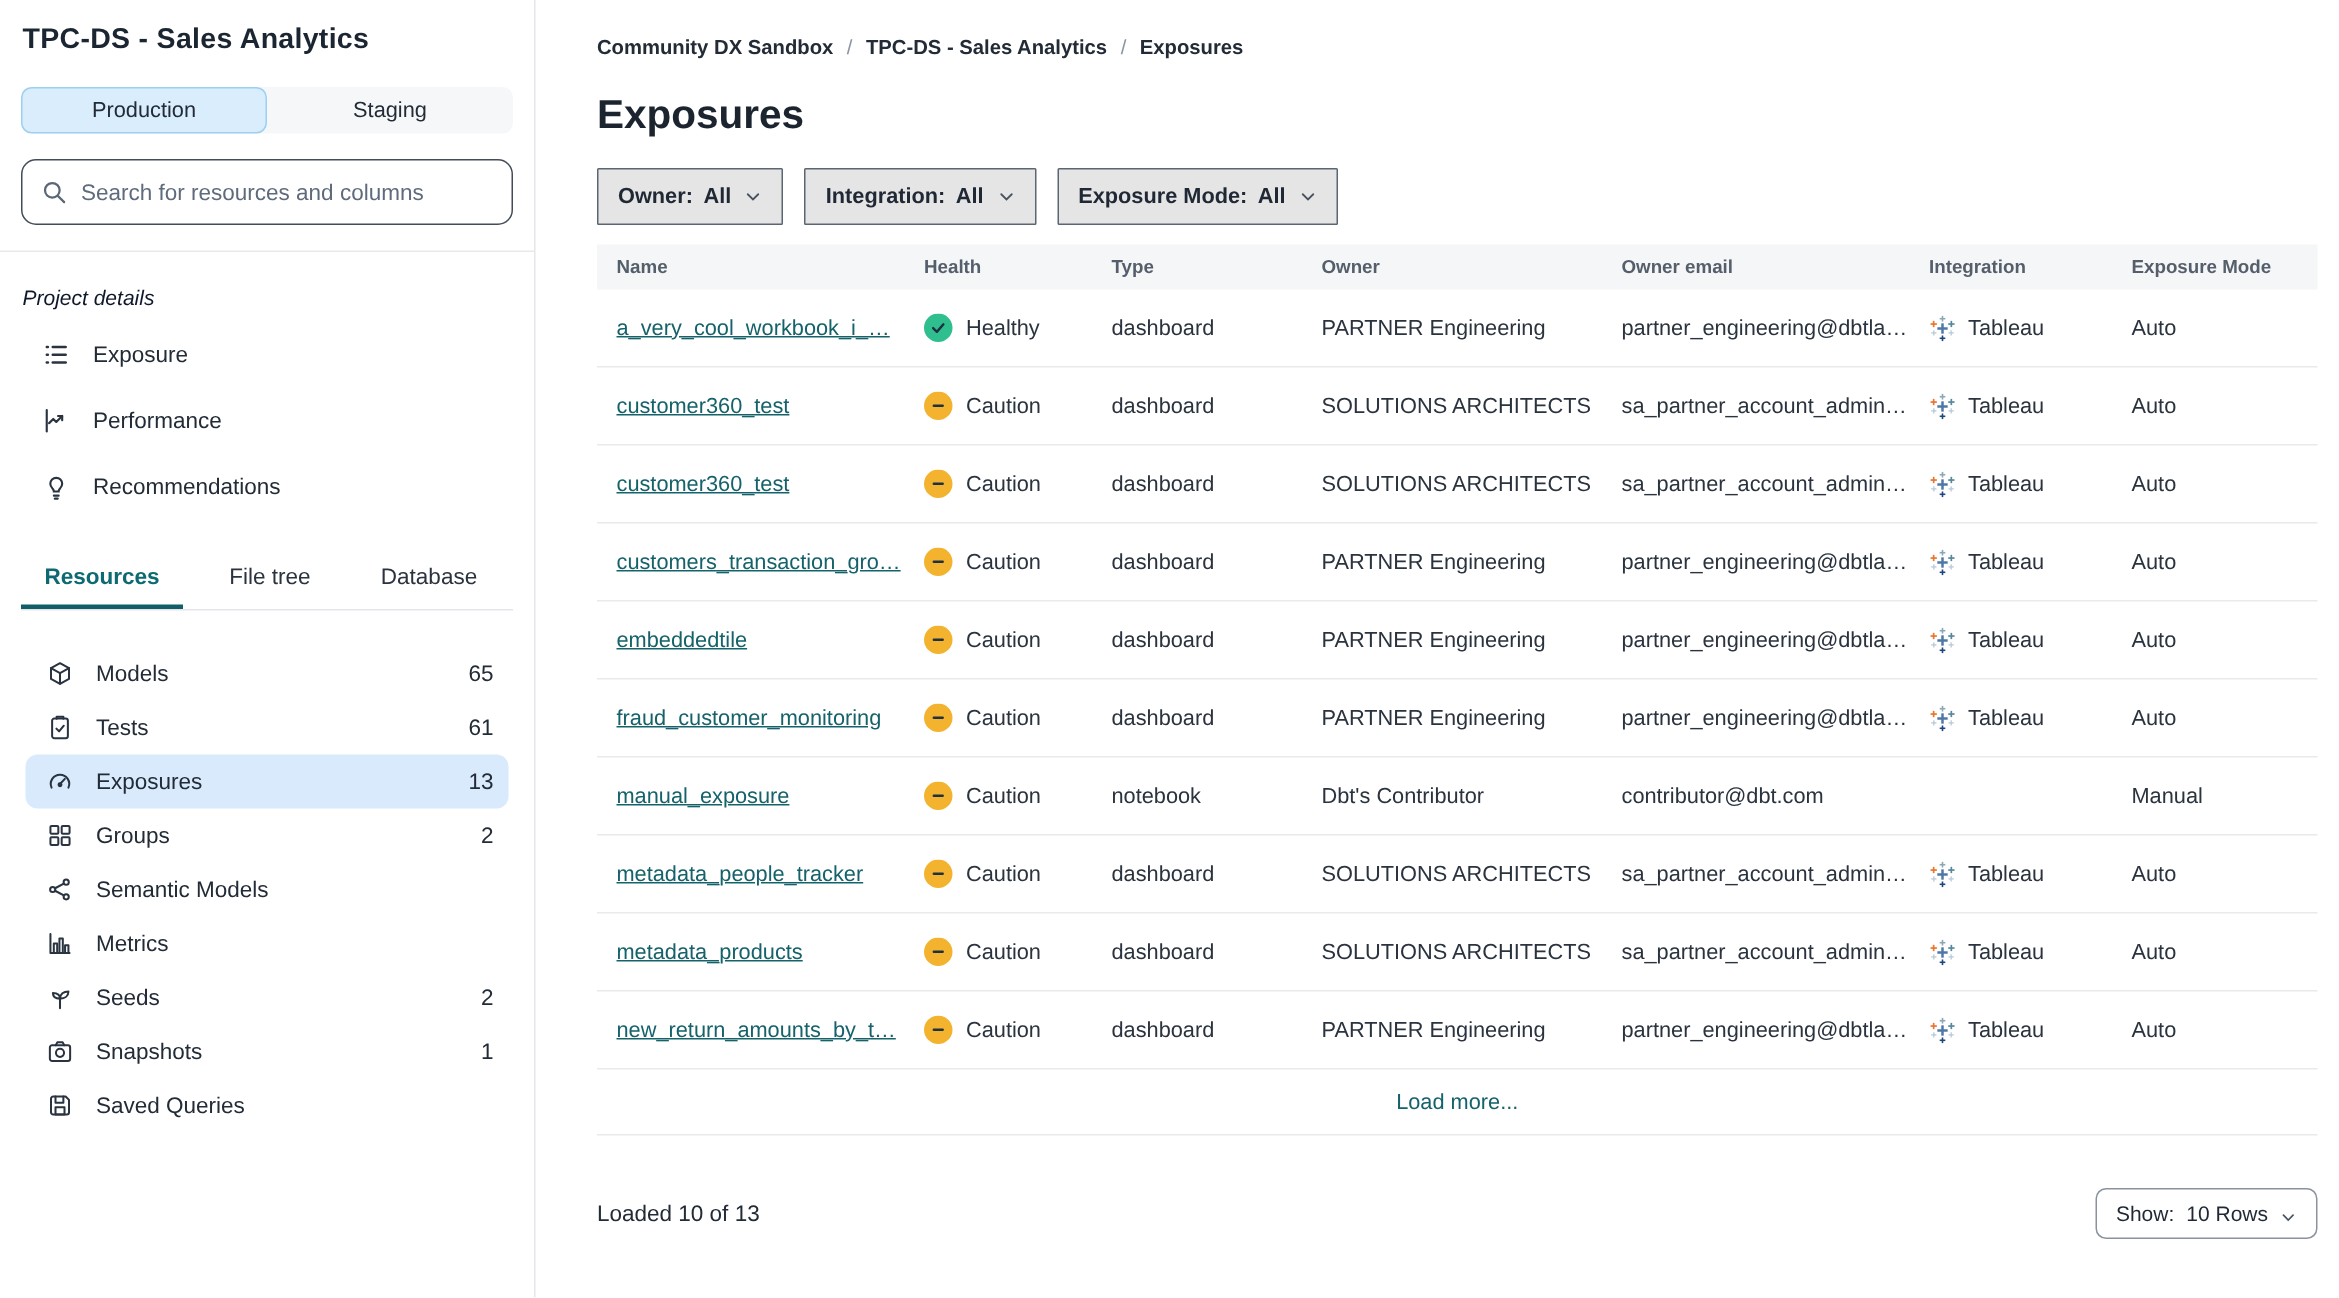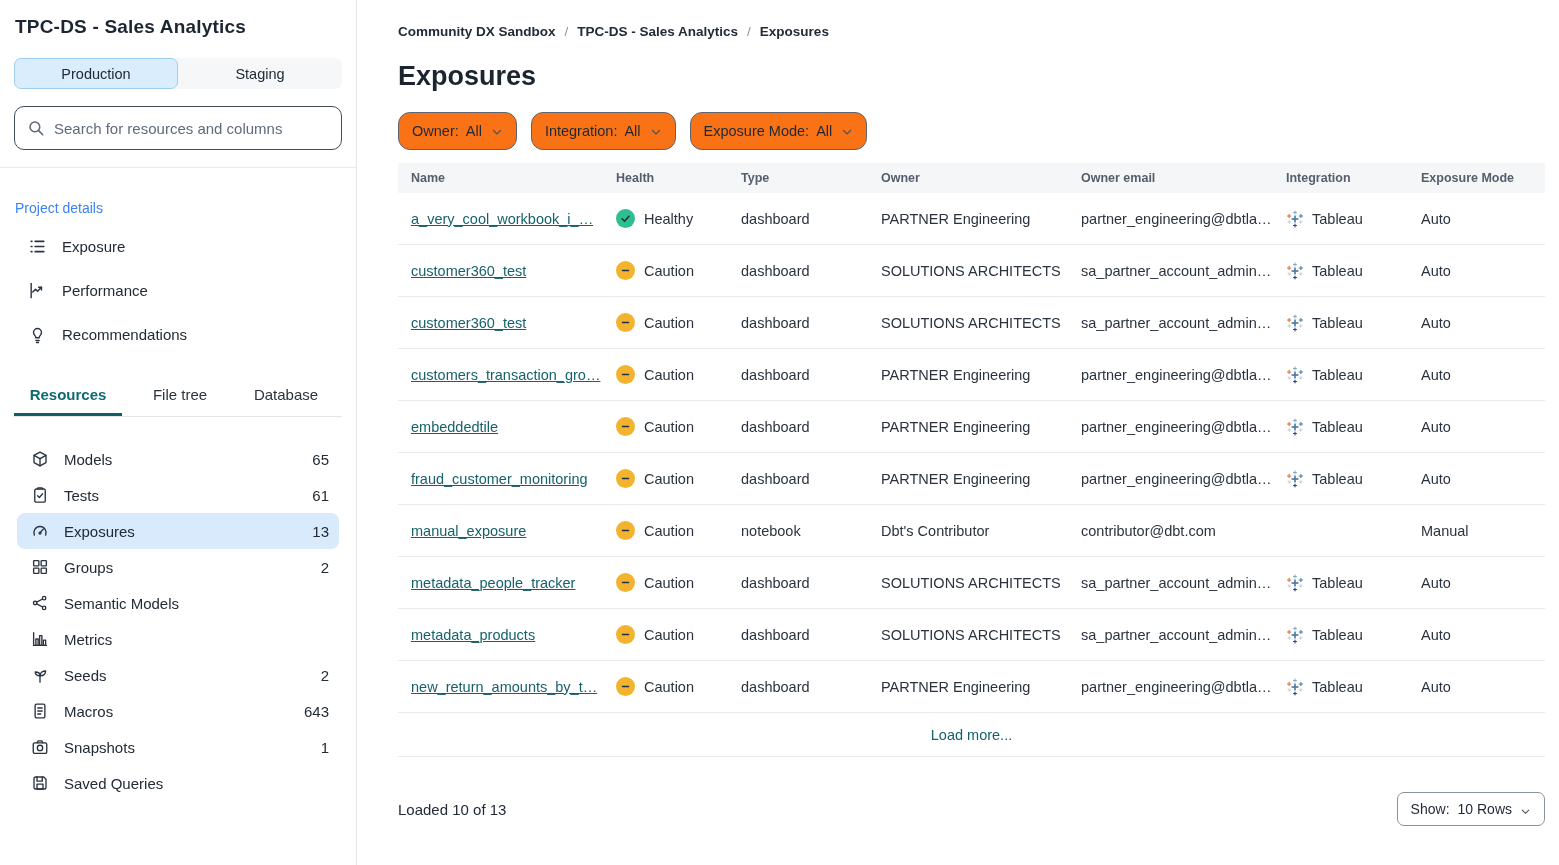--- a/index.html
+++ b/index.html
@@ -14,21 +14,21 @@
   .env-btn { flex:1; height:31px; display:flex; align-items:center; justify-content:center;
     font-size:14.5px; color:#222b36; border-radius:7px; cursor:pointer; border:1px solid transparent; }
   .env-btn.active { background:#d9edfc; border:1px solid #9ccff2; }
   .search-box { margin-top:17px; height:44px; border:1px solid #434c59; border-radius:10px;
     display:flex; align-items:center; padding:0 12px; gap:9px; }
   .search-box .icon { width:18px; height:18px; color:#5b московits6775; color:#5b6775; }
   .search-box input { border:none; outline:none; font-size:15px; color:#242d39; flex:1;
     font-family:"Liberation Sans", sans-serif; background:transparent; }
   .search-box input::placeholder { color:#5f6b7c; }
   .sb-divider { height:1px; background:#e7e9ec; margin:17px -14px 0 -14px; }
-  .sb-section-label { margin-top:32px; font-size:14px; color:#3b82f6; padding-left:1px; }
+  .sb-section-label { margin-top:22px; font-size:14px; color:#0f172a; padding-left:1px;font-style:italic; }
   .proj-link { display:flex; align-items:center; gap:15px; height:44px; padding-left:14px;
     font-size:15px; color:#222b36; cursor:pointer; border-radius:8px; }
   .proj-link .icon { width:19px; height:19px; color:#2a3440; }
   .sb-tabs { display:flex; margin-top:22px; border-bottom:1px solid #e3e5e8; }
   .sb-tab { padding:8px 0 10px 0; margin-right:0; font-size:15px; color:#2a333e; cursor:pointer;
     border-bottom:3px solid transparent; text-align:center; }
   .sb-tab.t1 { width:108px; }
   .sb-tab.t2 { width:96px; margin-left:10px;}
   .sb-tab.t3 { width:96px; margin-left:10px;}
   .sb-tab.active { color:#0d6a73; font-weight:700; border-bottom:3px solid #115e66; }
@@ -42,22 +42,22 @@
 
   .icon svg { width:100%; height:100%; display:block; }
 
   
   .main { flex:1; padding:24px 14px 0 41px; position:relative; }
   .breadcrumb { display:flex; align-items:center; gap:9px; font-size:13.5px; font-weight:700; color:#222b36; }
   .crumb { cursor:pointer; }
   .crumb-sep { color:#8a93a0; font-weight:400; }
   .page-title { margin-top:22px; font-size:27px; font-weight:600; color:#1b242f; }
   .filters { display:flex; gap:14px; margin-top:20px; }
-  .filter-pill { display:flex; align-items:center; gap:7px; border:1px solid #5c6573; border-radius:12px;
-    height:38px; padding:0 13px; font-size:14.5px; color:#1f2834; cursor:pointer; background:#f97316; }
+  .filter-pill { display:flex; align-items:center; gap:7px; border:1px solid #5c6573; border-radius:1px;
+    height:38px; padding:0 13px; font-size:14.5px; color:#1f2834; cursor:pointer; background:#e5e5e5;font-weight:bold; }
   .filter-pill .chev { width:12px; height:12px; color:#49525f; margin-left:2px; }
 
   .table { margin-top:13px; }
   .thead { display:grid; grid-template-columns:205px 125px 140px 200px 205px 135px 1fr;
     background:#f5f6f7; height:30px; align-items:center; }
   .thead .th { font-size:12.5px; font-weight:700; color:#555f6c; padding-left:13px; }
   .trow { display:grid; grid-template-columns:205px 125px 140px 200px 205px 135px 1fr;
     height:52px; align-items:center; border-bottom:1px solid #e8eaec; }
   .td { padding-left:13px; font-size:14.5px; color:#2a333e; white-space:nowrap; overflow:hidden; }
   .name-link { color:#16626b; font-weight:400; text-decoration:underline; cursor:pointer; }
@@ -219,30 +219,20 @@
         <div class="res-item">
           <span class="icon">
             <svg viewBox="0 0 24 24" fill="none" stroke="currentColor" stroke-width="1.8" stroke-linecap="round" stroke-linejoin="round">
               <path d="M12 21.5v-8.5"></path>
               <path d="M12 13c0-4.2 3.2-6.4 7.5-6.4 0 4.2-3.2 6.4-7.5 6.4z"></path>
               <path d="M12 13c0-3.2-2.6-5-6.3-5 0 3.2 2.6 5 6.3 5z"></path>
             </svg>
           </span>
           <span class="res-label">Seeds</span>
           <span class="res-count">2</span>
-        </div>
-        <div class="res-item">
-          <span class="icon">
-            <svg viewBox="0 0 24 24" fill="none" stroke="currentColor" stroke-width="1.8" stroke-linecap="round" stroke-linejoin="round">
-              <rect x="5.5" y="2.8" width="13" height="18.4" rx="2"></rect>
-              <path d="M9 8h6M9 12h6M9 16h4"></path>
-            </svg>
-          </span>
-          <span class="res-label">Macros</span>
-          <span class="res-count">643</span>
         </div>
         <div class="res-item">
           <span class="icon">
             <svg viewBox="0 0 24 24" fill="none" stroke="currentColor" stroke-width="1.8" stroke-linecap="round" stroke-linejoin="round">
               <rect x="3" y="6.5" width="18" height="14" rx="2"></rect>
               <path d="M8.2 6.5l1.5-2.7h4.6l1.5 2.7"></path>
               <circle cx="12" cy="13.2" r="3.6"></circle>
             </svg>
           </span>
           <span class="res-label">Snapshots</span>

